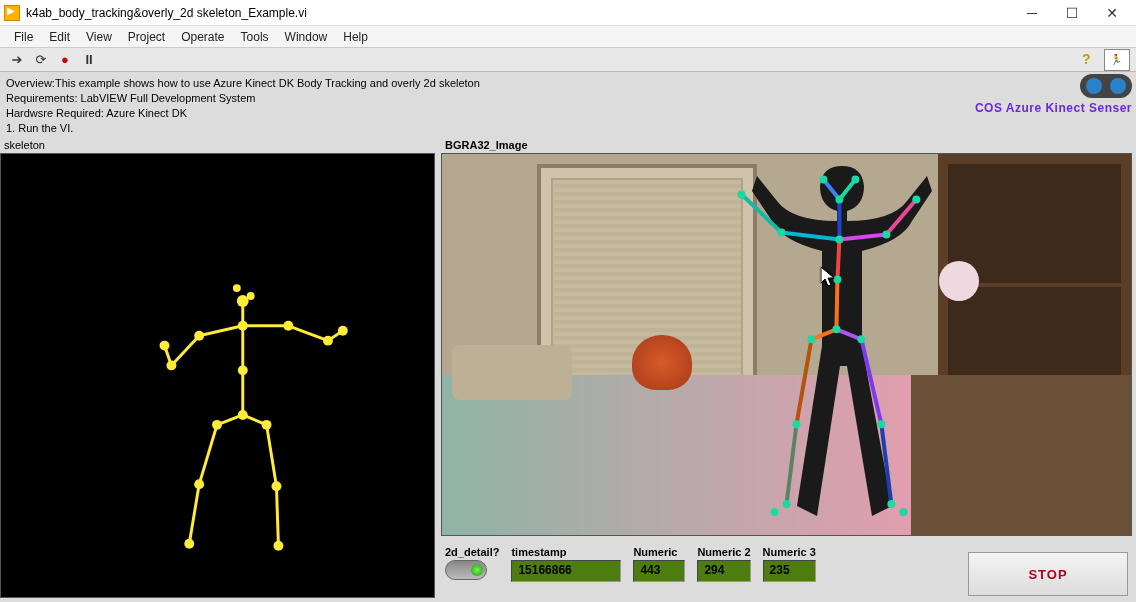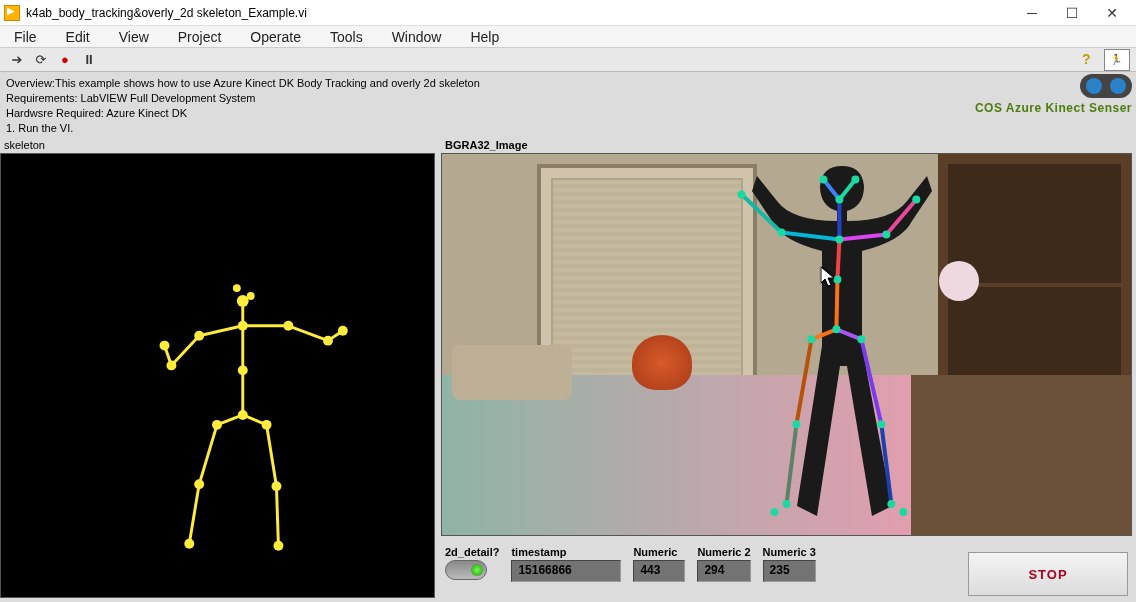--- a/index.html
+++ b/index.html
@@ -46,23 +46,22 @@
 }
 
 
 .menubar {
   height: 22px;
   background: #f5f5f5;
   display: flex;
   align-items: center;
   padding: 0 6px;
   border-bottom: 1px solid #ccc;
-  font-size: 14px;
+  font-size: 12px;
   color: #222;
-  gap: 13px;
 }
 .menubar .menu-item { padding: 2px 8px; cursor: default; }
 
 
 .toolbar {
   height: 24px;
   background: #e8e8e8;
   border-bottom: 1px solid #bbb;
   display: flex;
   align-items: center;
@@ -129,21 +128,21 @@
   width: 16px; height: 16px;
   background: #2a82c9;
   border-radius: 50%;
   top: 4px;
 }
 .logo-pill::before { left: 6px; }
 .logo-pill::after { right: 6px; }
 .logo-sub {
   font-size: 12px;
   font-weight: bold;
-  color: #4d7c0f;
+  color: #6d28d9;
   letter-spacing: 0.5px;
   margin-top: 2px;
 }
 
 
 .content {
   flex: 1;
   display: flex;
   background: #dcdcdc;
   position: relative;
@@ -237,21 +236,21 @@
 }
 .led-switch::after {
   content:"";
   position: absolute;
   right: 3px; top: 3px;
   width: 12px; height: 12px;
   background: radial-gradient(#6cff4c, #2a8a1a);
   border-radius: 50%;
 }
 .num-box {
-  background: #737373;
+  background: #4d7c0f;
   border: 1px inset #999;
   height: 22px;
   padding: 2px 6px;
   font-size: 12px;
   min-width: 52px;
 }
 .num-box.wide { min-width: 110px; }
 .stop-btn {
   margin-left: auto;
   width: 160px;

